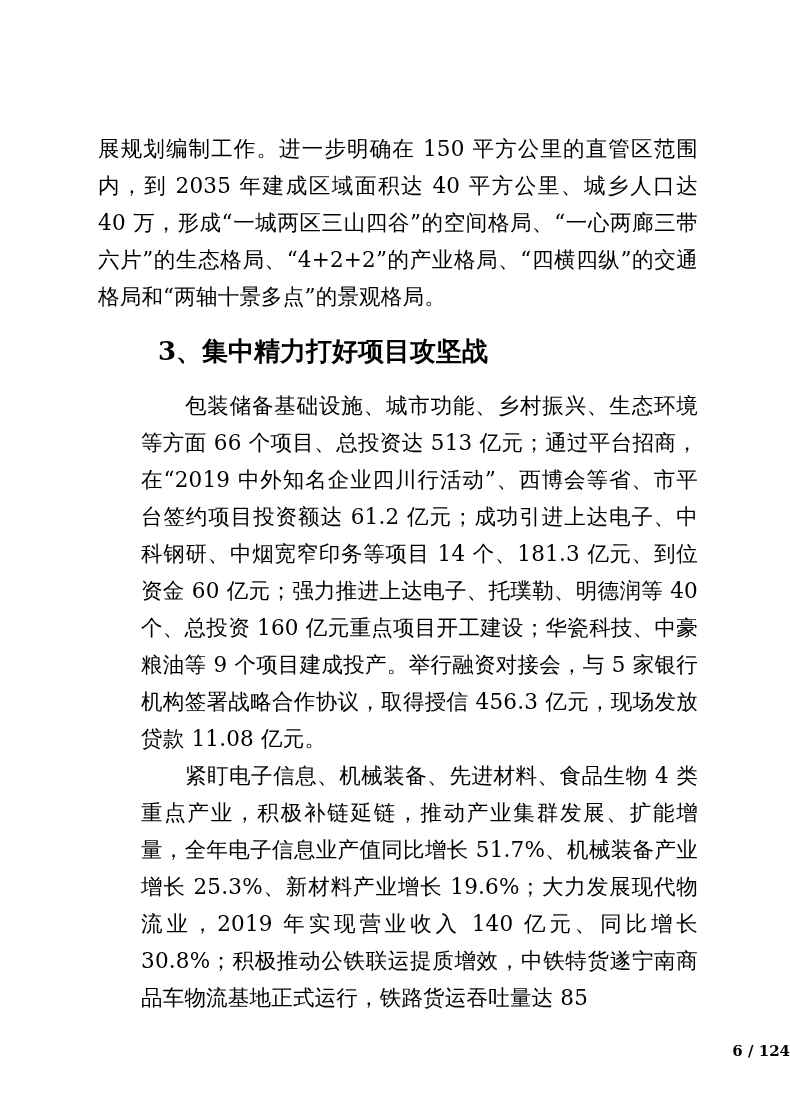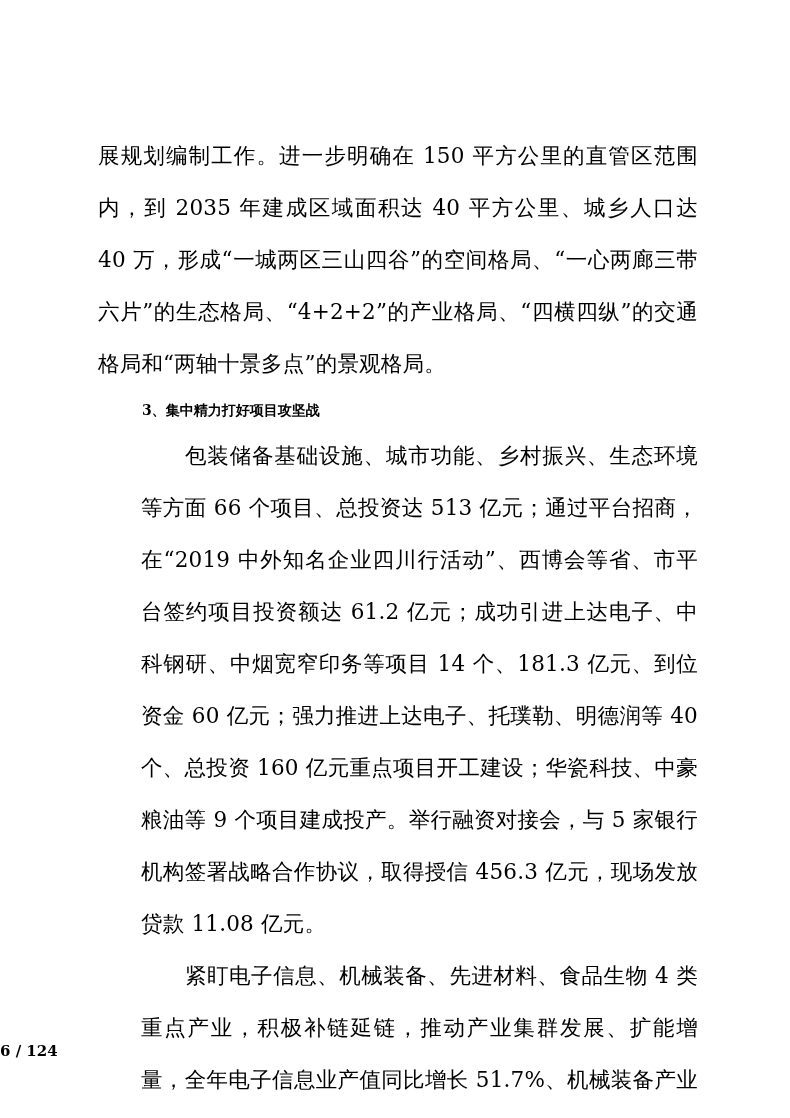--- a/index.html
+++ b/index.html
@@ -18,46 +18,46 @@
   }
   .content {
     position: absolute;
     left: 98px;
     top: 130px;
     width: 600px;
   }
   .para {
     font-family: "DejaVu Serif", "Liberation Serif", serif;
     font-size: 21.5px;
-    line-height: 52px;
+    line-height: 37px;
     color: #000000;
     text-align: justify;
     text-justify: inter-ideograph;
     margin: 0;
     letter-spacing: 0.2px;
   }
   .indent {
     text-indent: 44px;
     margin-left: 43px;
   }
   .heading {
     font-family: "DejaVu Serif", "Liberation Serif", serif;
     font-weight: bold;
-    font-size: 14px;
+    font-size: 26px;
     line-height: 40px;
     color: #000000;
-    margin: 0;
+    margin: 16px;
     text-indent: 44px;
   }
   .footer {
     position: absolute;
     left: 0;
     right: 0;
     bottom: 58px;
-    text-align: left;
+    text-align: right;
     font-family: "DejaVu Serif", "Liberation Serif", serif;
     font-weight: bold;
     font-size: 15px;
     color: #000000;
   }
 </style>
 </head>
 <body>
 
 <div class="page">

